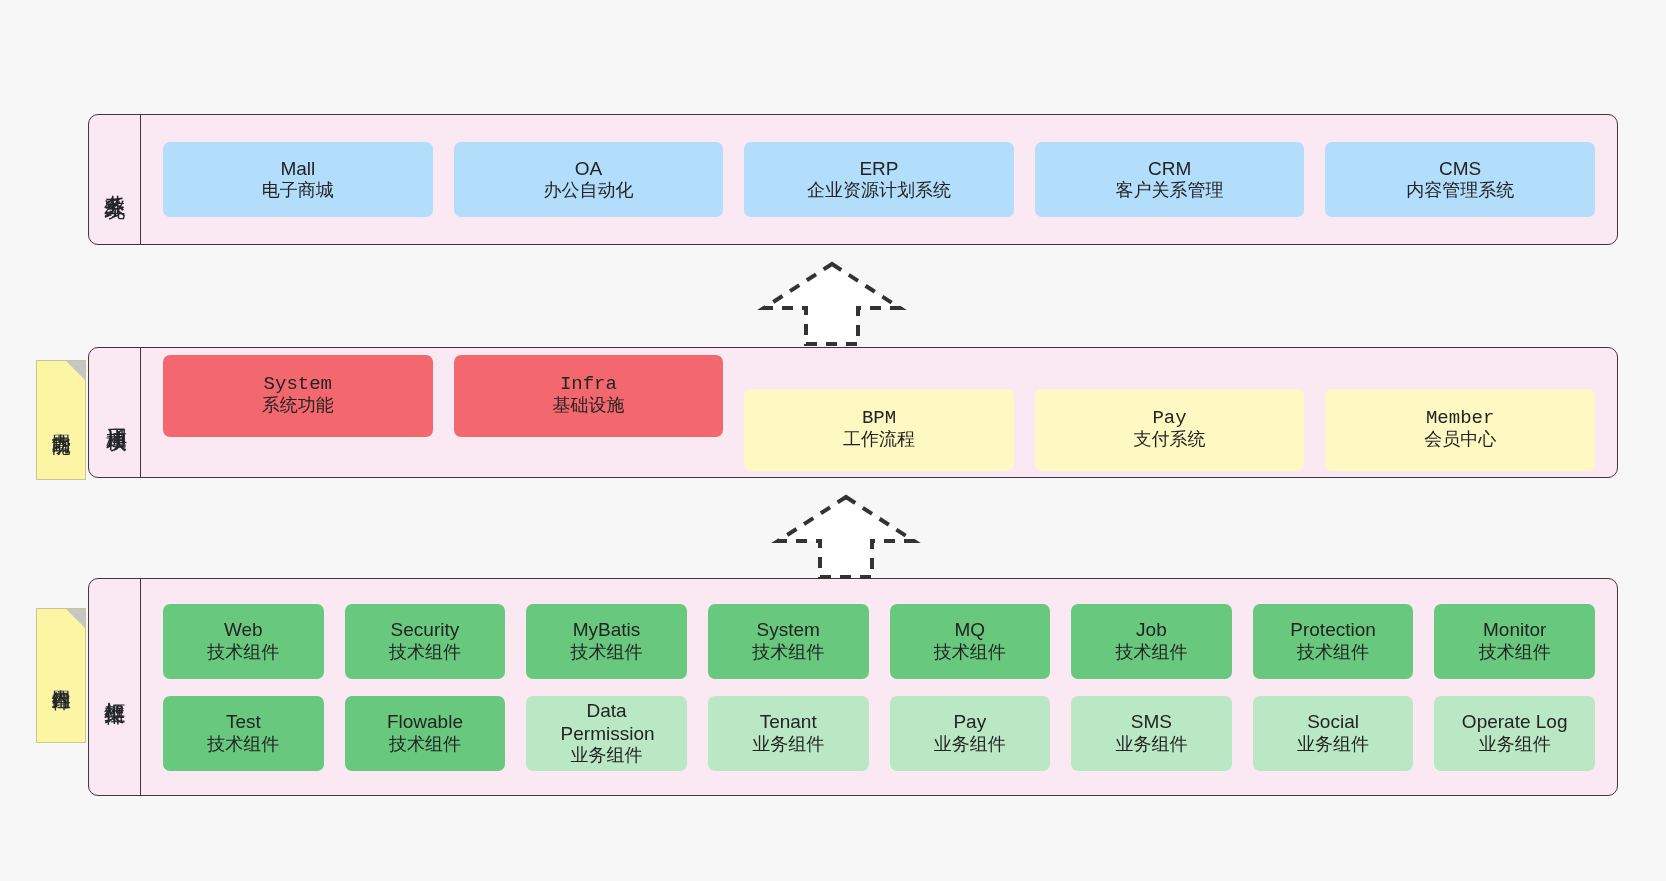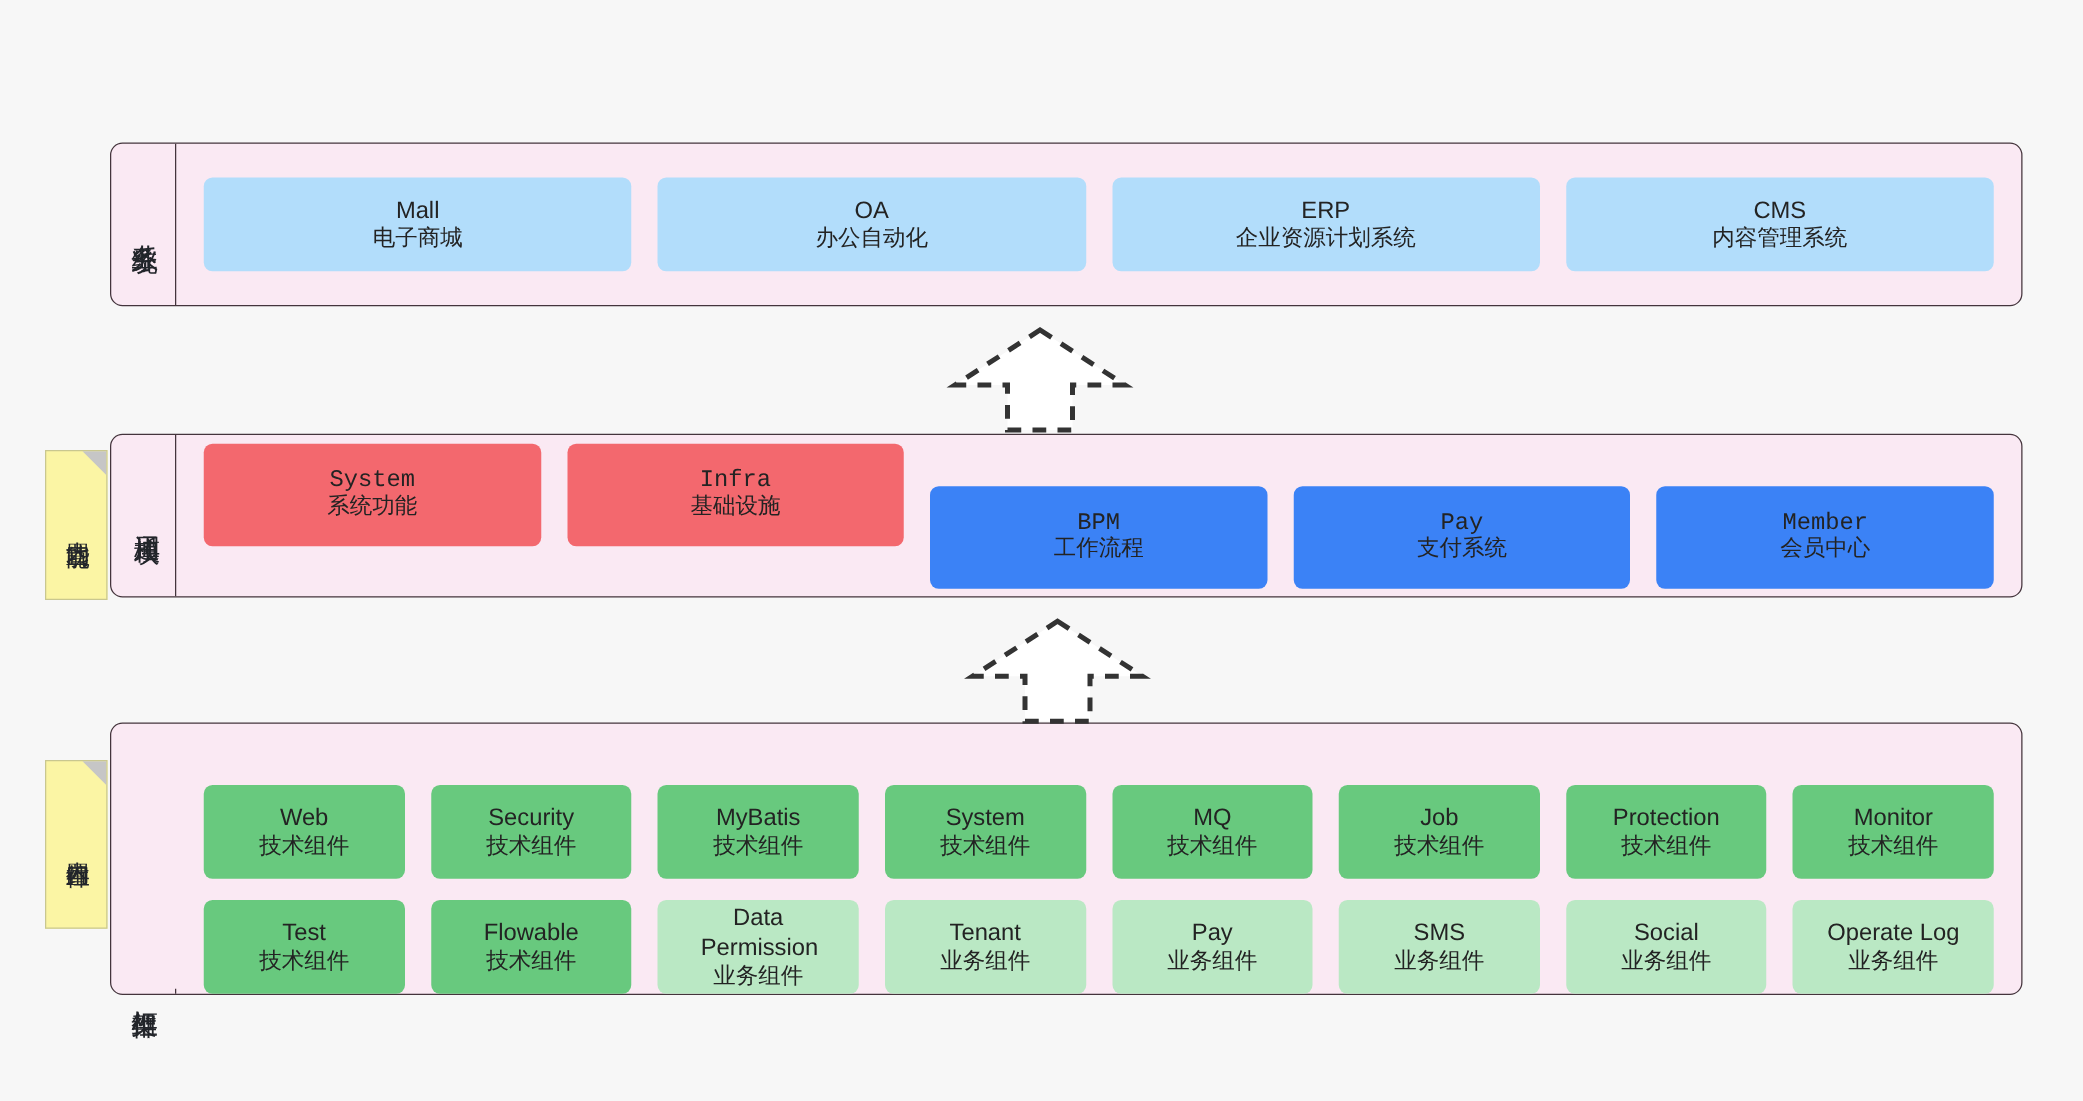--- a/index.html
+++ b/index.html
@@ -81,21 +81,21 @@
     font-size: 19px;
     color: #232323;
   }
   .card .cn {
     font-size: 18px;
     color: #232323;
   }
 
   .card.blue   { background: #b2ddfb; height: 75px; }
   .card.red    { background: #f3686e; height: 82px; }
-  .card.pink   { background: #3b82f6; height: 82px; margin-top: 34px; }
+  .card.pink   { background: #fef9c3; height: 82px; margin-top: 34px; }
   .card.green  { background: #68c97e; height: 75px; }
   .card.lgreen { background: #bae8c4; height: 75px; }
 
   
   .sticky {
     position: absolute;
     width: 50px;
     background: #fbf5a4;
     border: 1px solid #c9c78f;
     box-sizing: border-box;
@@ -149,20 +149,24 @@
         </div>
         <div class="card blue">
           <span class="en">OA</span>
           <span class="cn">办公自动化</span>
         </div>
         <div class="card blue">
           <span class="en">ERP</span>
           <span class="cn">企业资源计划系统</span>
         </div>
         <div class="card blue">
+          <span class="en">CRM</span>
+          <span class="cn">客户关系管理</span>
+        </div>
+        <div class="card blue">
           <span class="en">CMS</span>
           <span class="cn">内容管理系统</span>
         </div>
       </div>
     </div>
   </div>
 
   <div class="gen-arrow" style="left:752px; top:258px; width:160px; height:90px;">
     <svg width="160" height="90" viewBox="0 0 160 90" fill="none" xmlns="http://www.w3.org/2000/svg">
       <path d="M80 6 L148 50 L106 50 L106 86 L54 86 L54 50 L12 50 Z" fill="#ffffff" stroke="#333333" stroke-width="4" stroke-dasharray="11 9" stroke-linejoin="miter"></path>
@@ -208,21 +212,21 @@
       <path d="M80 6 L148 50 L106 50 L106 86 L54 86 L54 50 L12 50 Z" fill="#ffffff" stroke="#333333" stroke-width="4" stroke-dasharray="11 9" stroke-linejoin="miter"></path>
     </svg>
   </div>
   <div class="gen-label" style="left:831px; top:525px;">实现</div>
 
   <div class="sticky" style="left:36px; top:608px; height:135px;">
     <span class="fold"></span>
     <span>内置组件</span>
   </div>
 
-  <div class="layer" style="left:88px; top:578px; width:1530px; height:218px;align-items:flex-end;">
+  <div class="layer" style="left:88px; top:578px; width:1530px; height:218px;">
     <div class="layer-title">框架组件</div>
     <div class="layer-body">
 
       <div class="row">
         <div class="card green">
           <span class="en">Web</span>
           <span class="cn">技术组件</span>
         </div>
         <div class="card green">
           <span class="en">Security</span>

